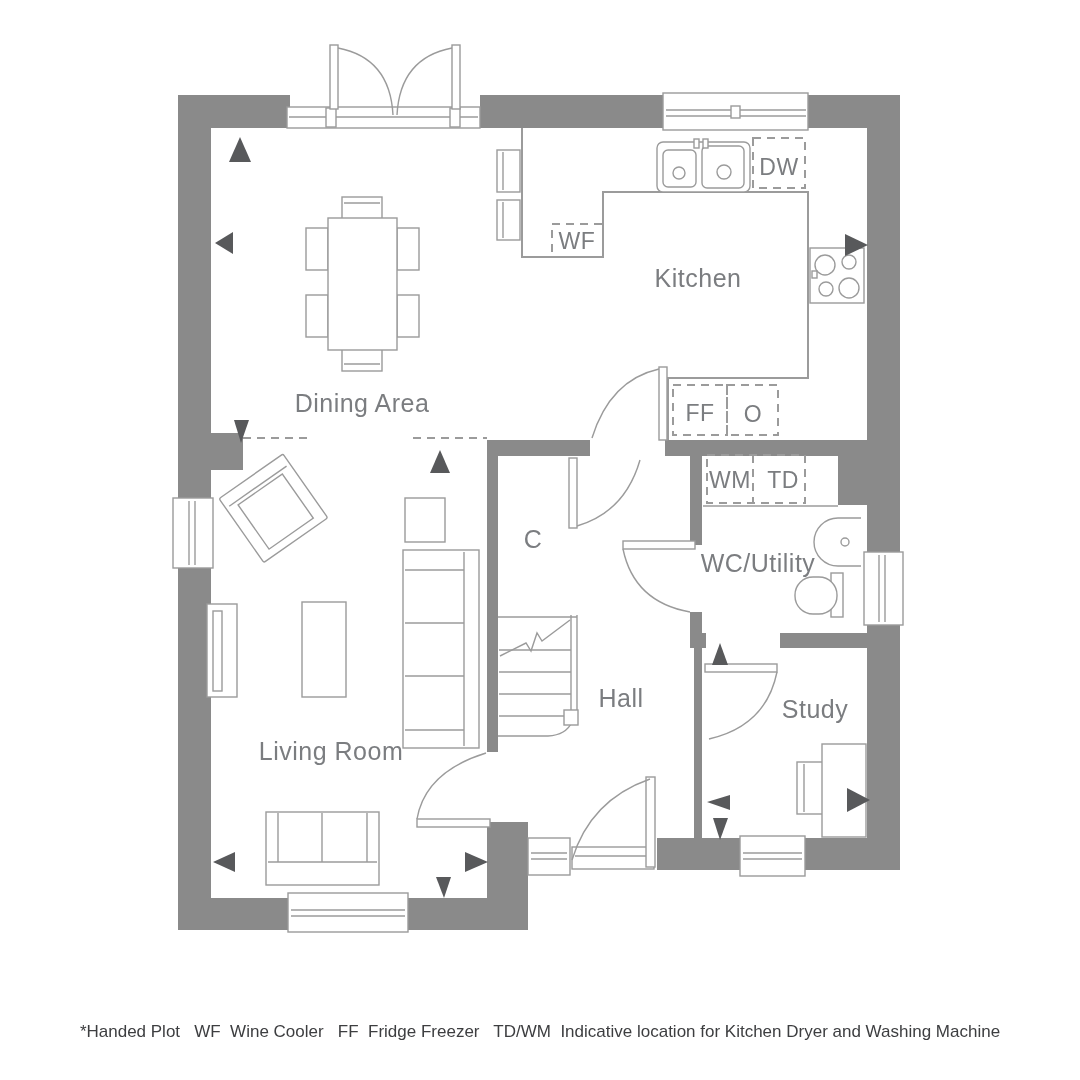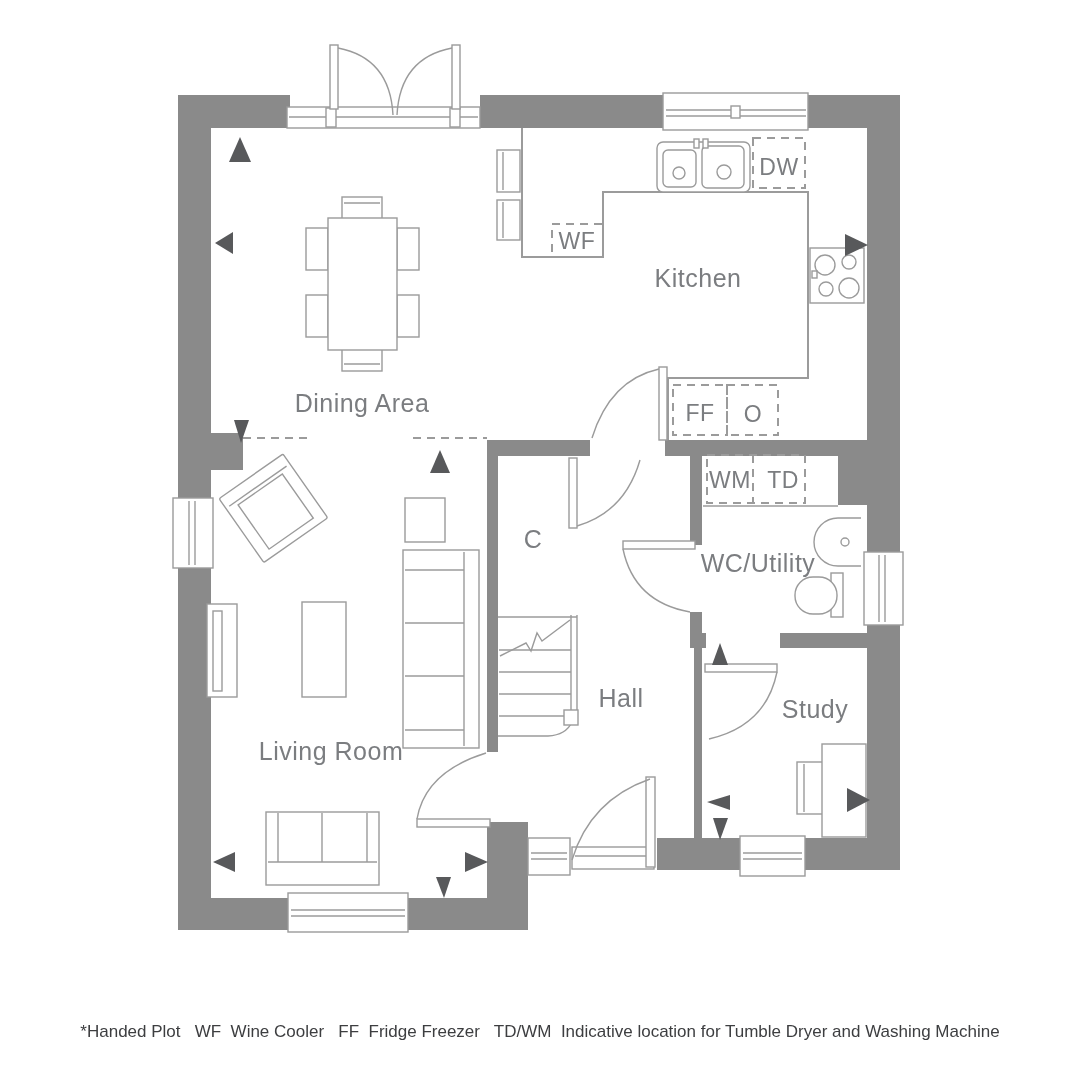--- a/index.html
+++ b/index.html
@@ -259,16 +259,16 @@
     <text class="appl" x="577" y="249">WF</text>
     <text class="appl" x="779" y="175">DW</text>
     <text class="appl" x="700" y="421">FF</text>
     <text class="appl" x="753" y="422">O</text>
     <text class="appl" x="730" y="488">WM</text>
     <text class="appl" x="783" y="488">TD</text>
   </g>
 </svg>
 
   <div class="footer">
-    <div>*Handed Plot   WF  Wine Cooler   FF  Fridge Freezer   TD/WM  Indicative location for Tumble Dryer and Washing Machine</div>
+    <div>*Handed Plot   WF  Wine Cooler   FF  Fridge Freezer   TD/WM  Indicative location for Kitchen Dryer and Washing Machine</div>
     
   </div>
 </div>
 
 </body></html>

